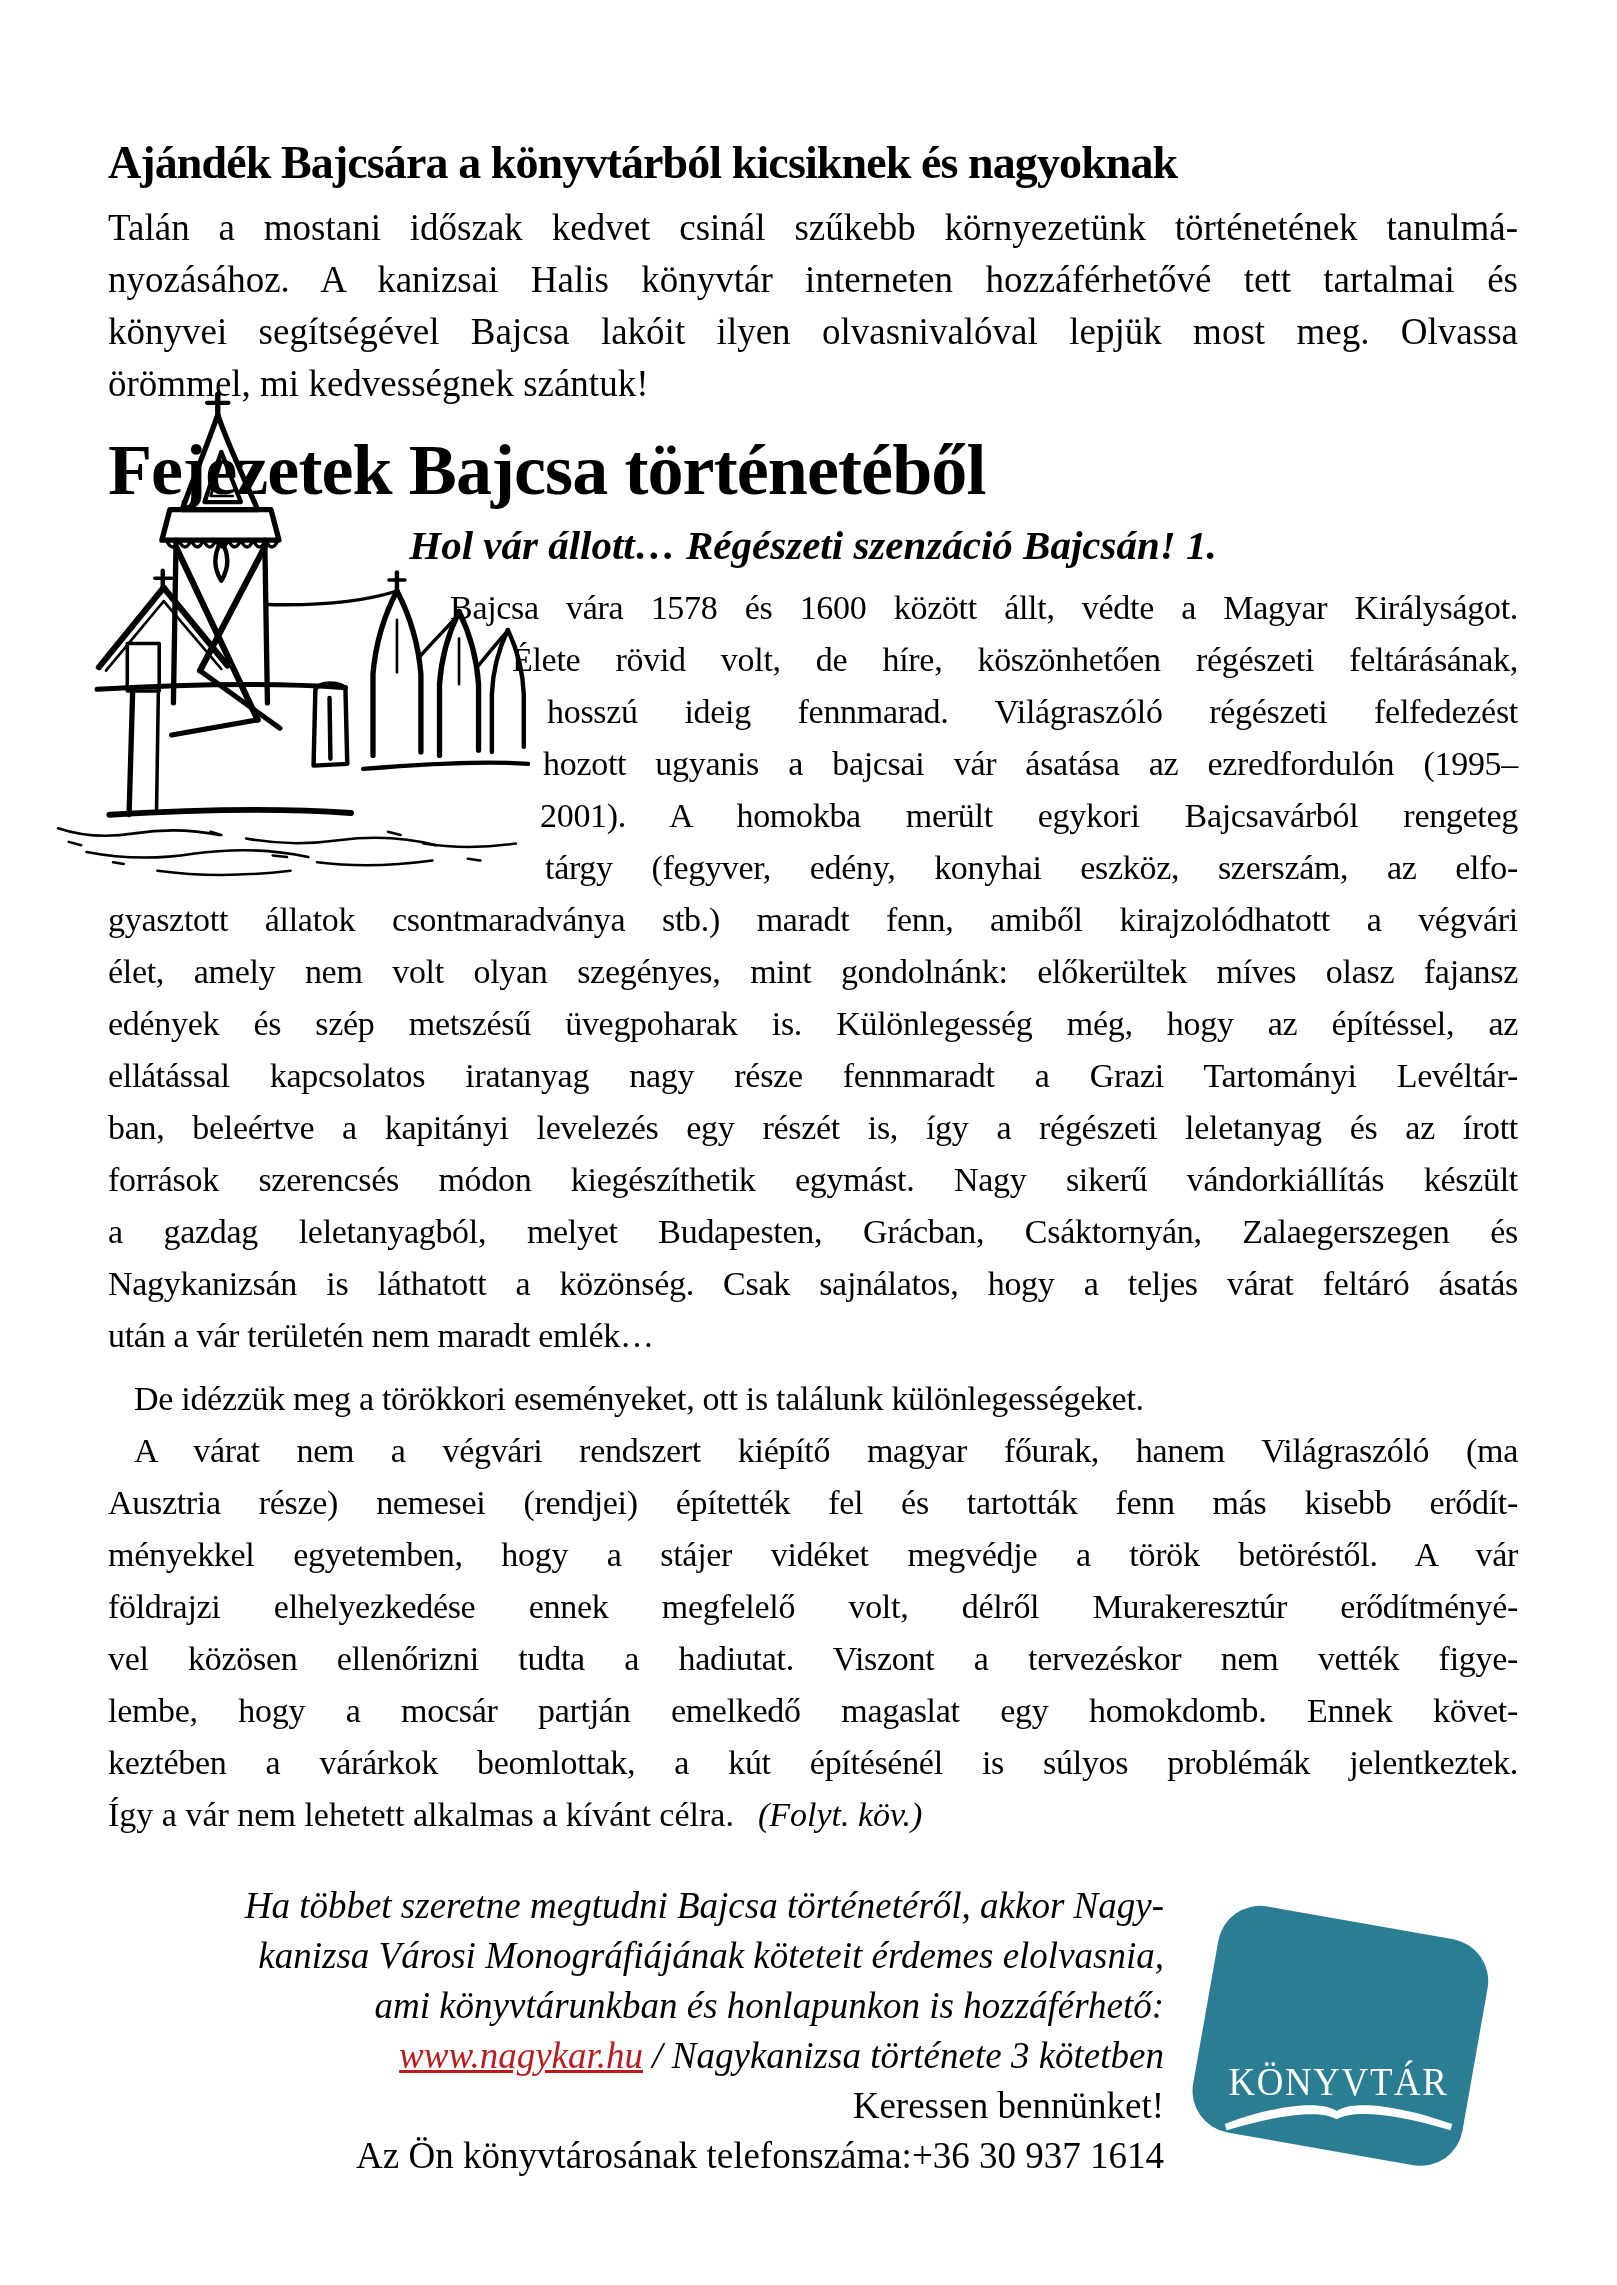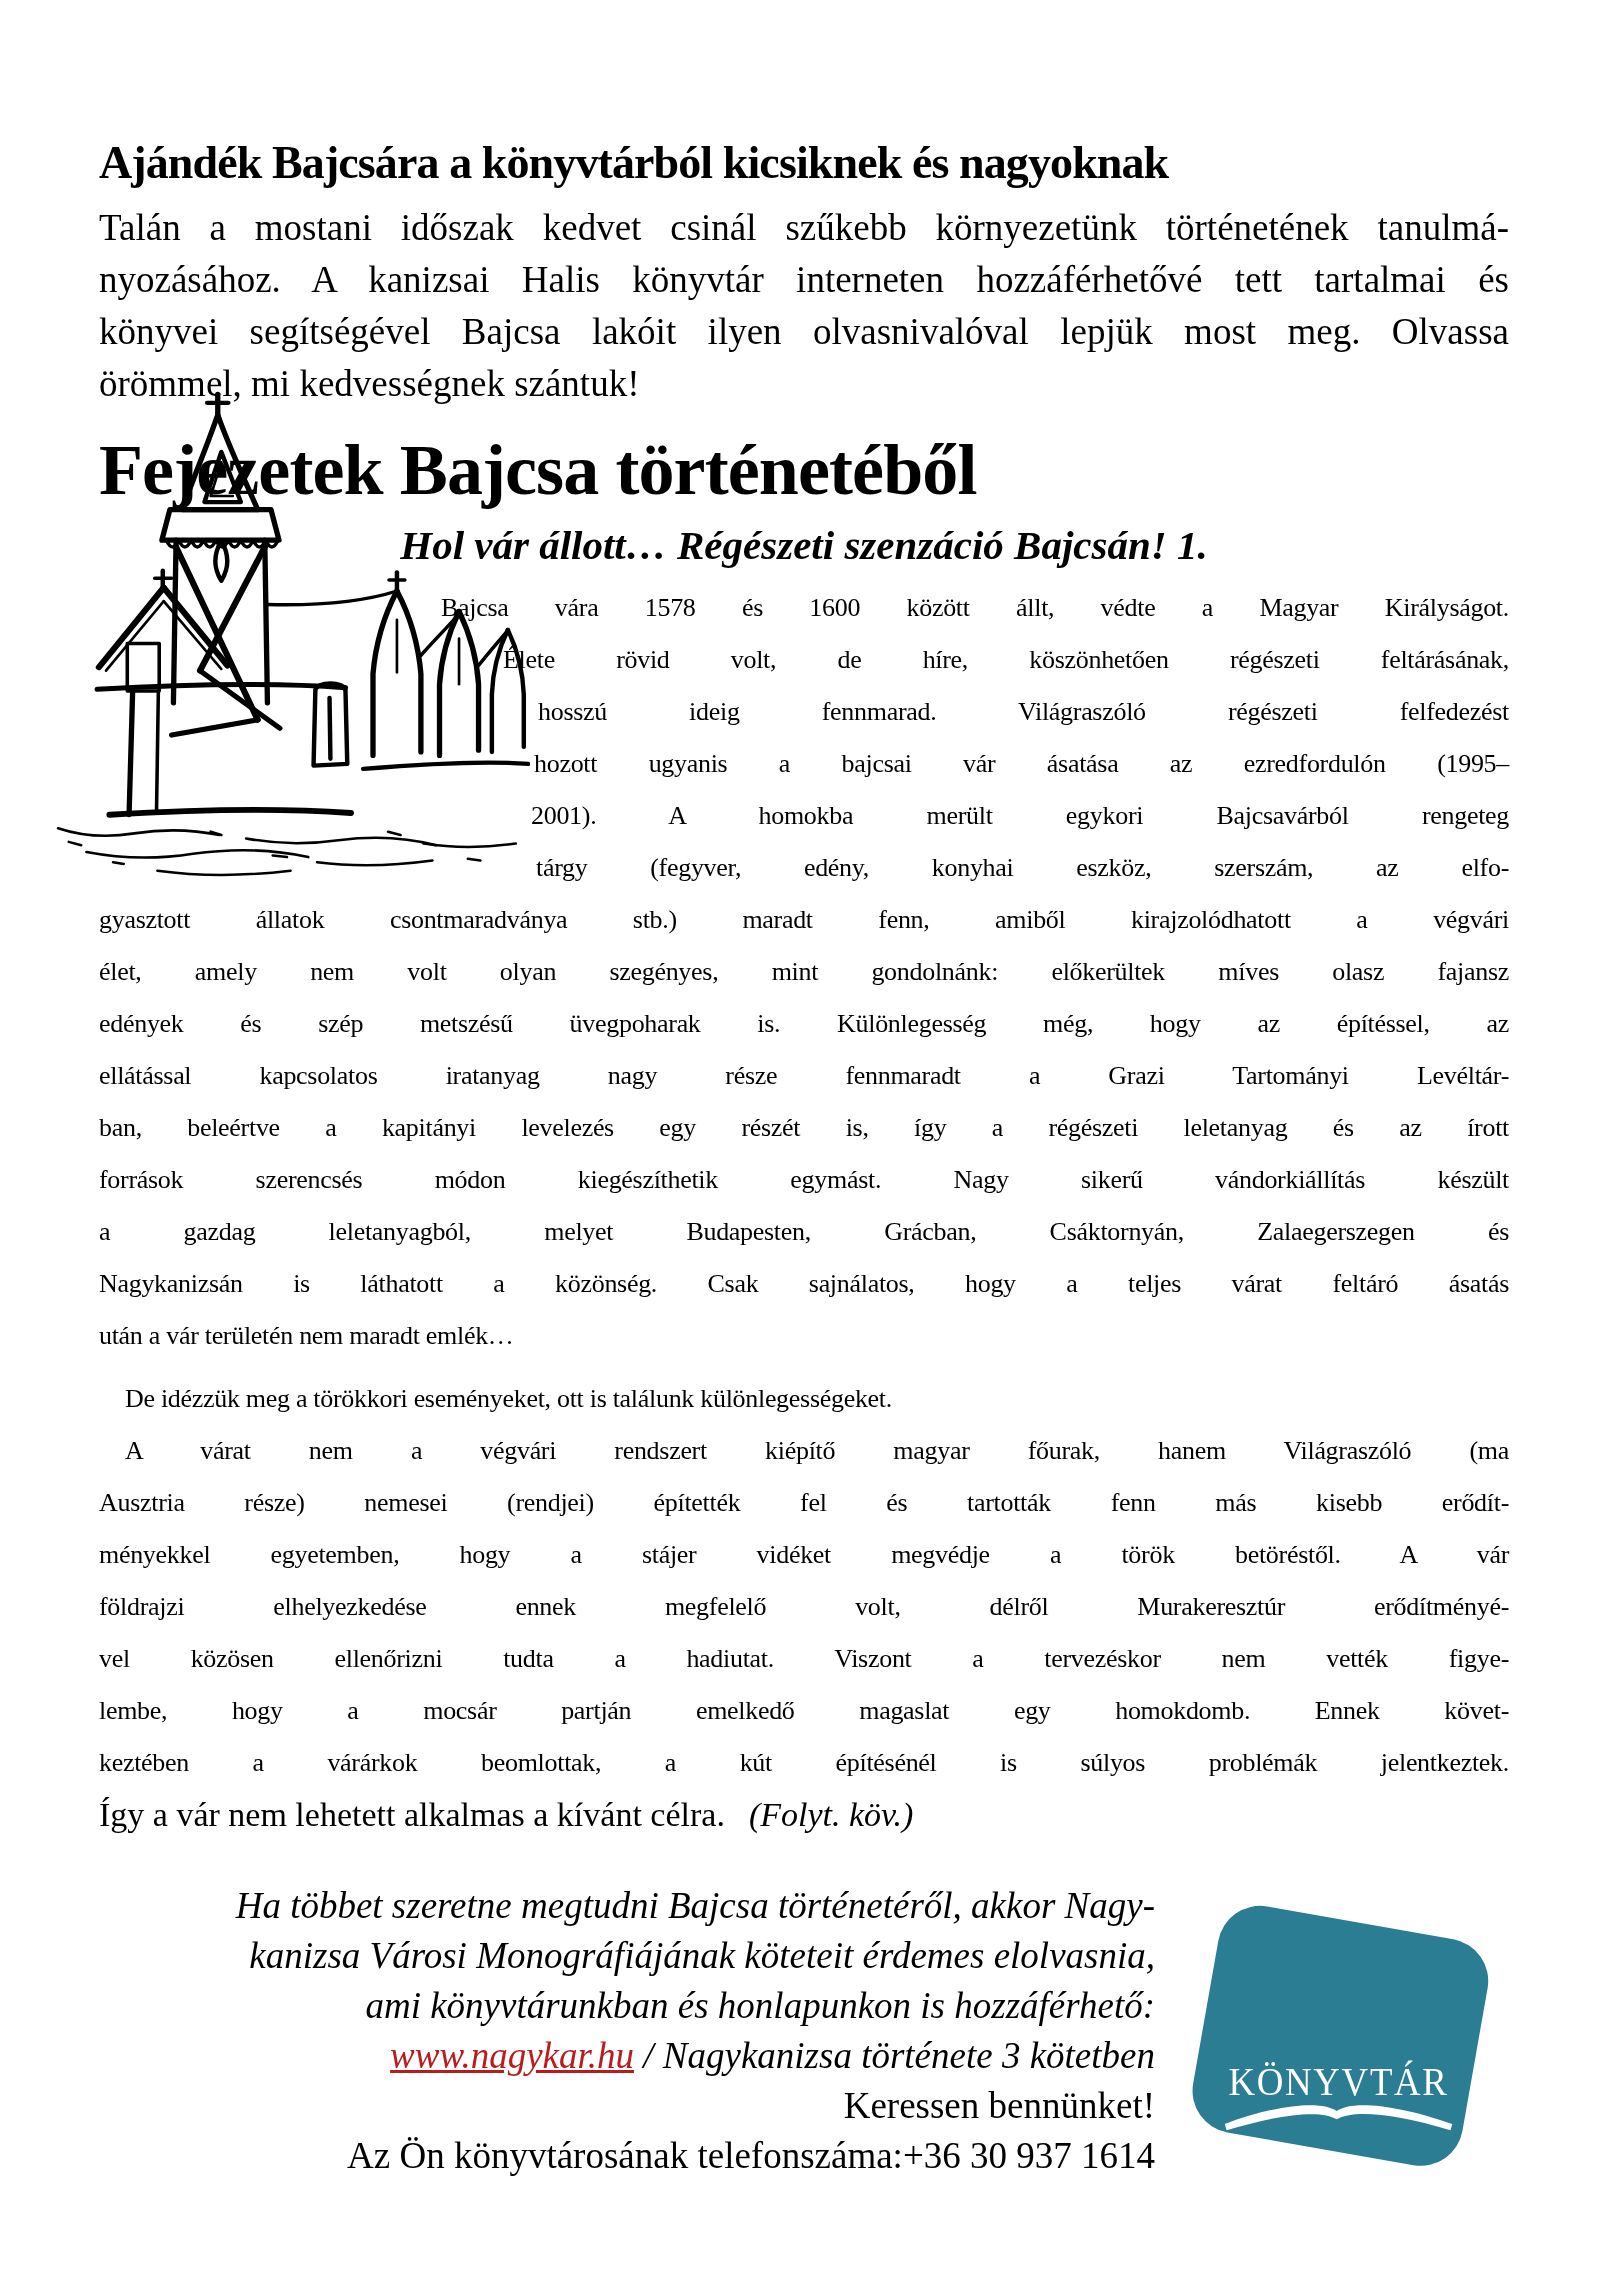--- a/index.html
+++ b/index.html
@@ -1,32 +1,32 @@
 <!DOCTYPE html>
 <html style="font-size:14.7px"><head>
 <meta charset="utf-8">
 <style>
   html,body{margin:0;padding:0;background:#fff;}
   .page{
     position:relative;width:1617px;height:2286px;background:#ffffff;
     font-family:"Liberation Serif", serif;color:#000;overflow:hidden;
   }
-  .content{position:absolute;left:99px;top:0;width:1410px;}
+  .content{position:absolute;left:108px;top:0;width:1410px;}
   .head{
     margin:134px 0 0 0;font-size:46px;line-height:57px;font-weight:bold;
     letter-spacing:-0.9px;
   }
   .intro{margin-top:11px;}
   .intro .line{font-size:37px;line-height:52px;}
   .jl{text-align:justify;text-align-last:justify;-moz-text-align-last:justify;}
   .ll{text-align:left;text-align-last:left;-moz-text-align-last:left;}
   .art-title{margin-top:16.5px;font-size:72px;line-height:86px;font-weight:bold;letter-spacing:-0.9px;}
   .art-sub{font-size:41px;line-height:64px;font-weight:bold;font-style:italic;text-align:center;}
   .bodytext{margin-top:5.5px;}
-  .bodytext .line{font-size:26px;line-height:52px;letter-spacing:-0.3px;}
+  .bodytext .line{font-size:34px;line-height:52px;letter-spacing:-0.3px;}
   .p2{margin-top:11px;}
   .indent{padding-left:26px;}
   .contline{font-size:34px;line-height:52px;}
   .cont-note{font-style:italic;margin-left:24px;}
   .footer{margin-top:40px;width:1056px;}
   .footer .fline{font-size:37px;line-height:50px;text-align:right;}
   .it{font-style:italic;}
   .weblink{font-style:italic;text-decoration:underline;cursor:pointer;}
   .church{position:absolute;left:51px;top:391px;}
   .church path,.church rect{stroke:#000;fill:none;stroke-linecap:round;stroke-linejoin:round;}

